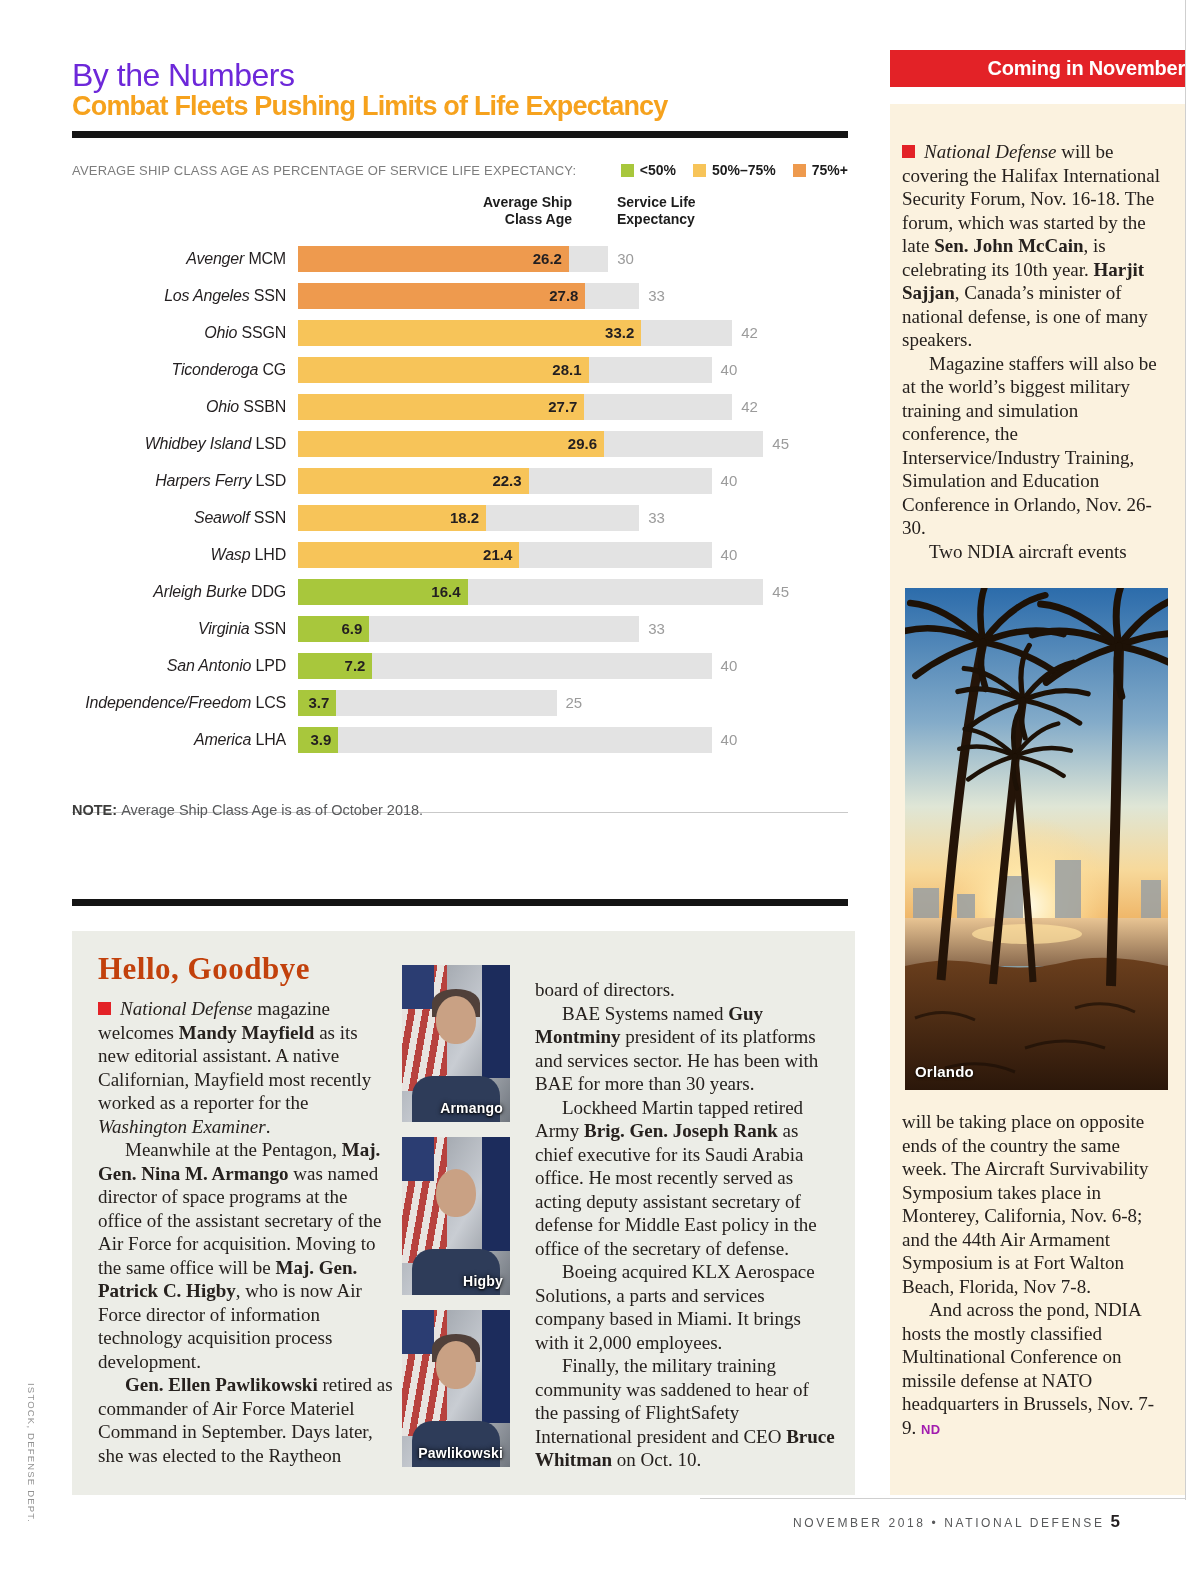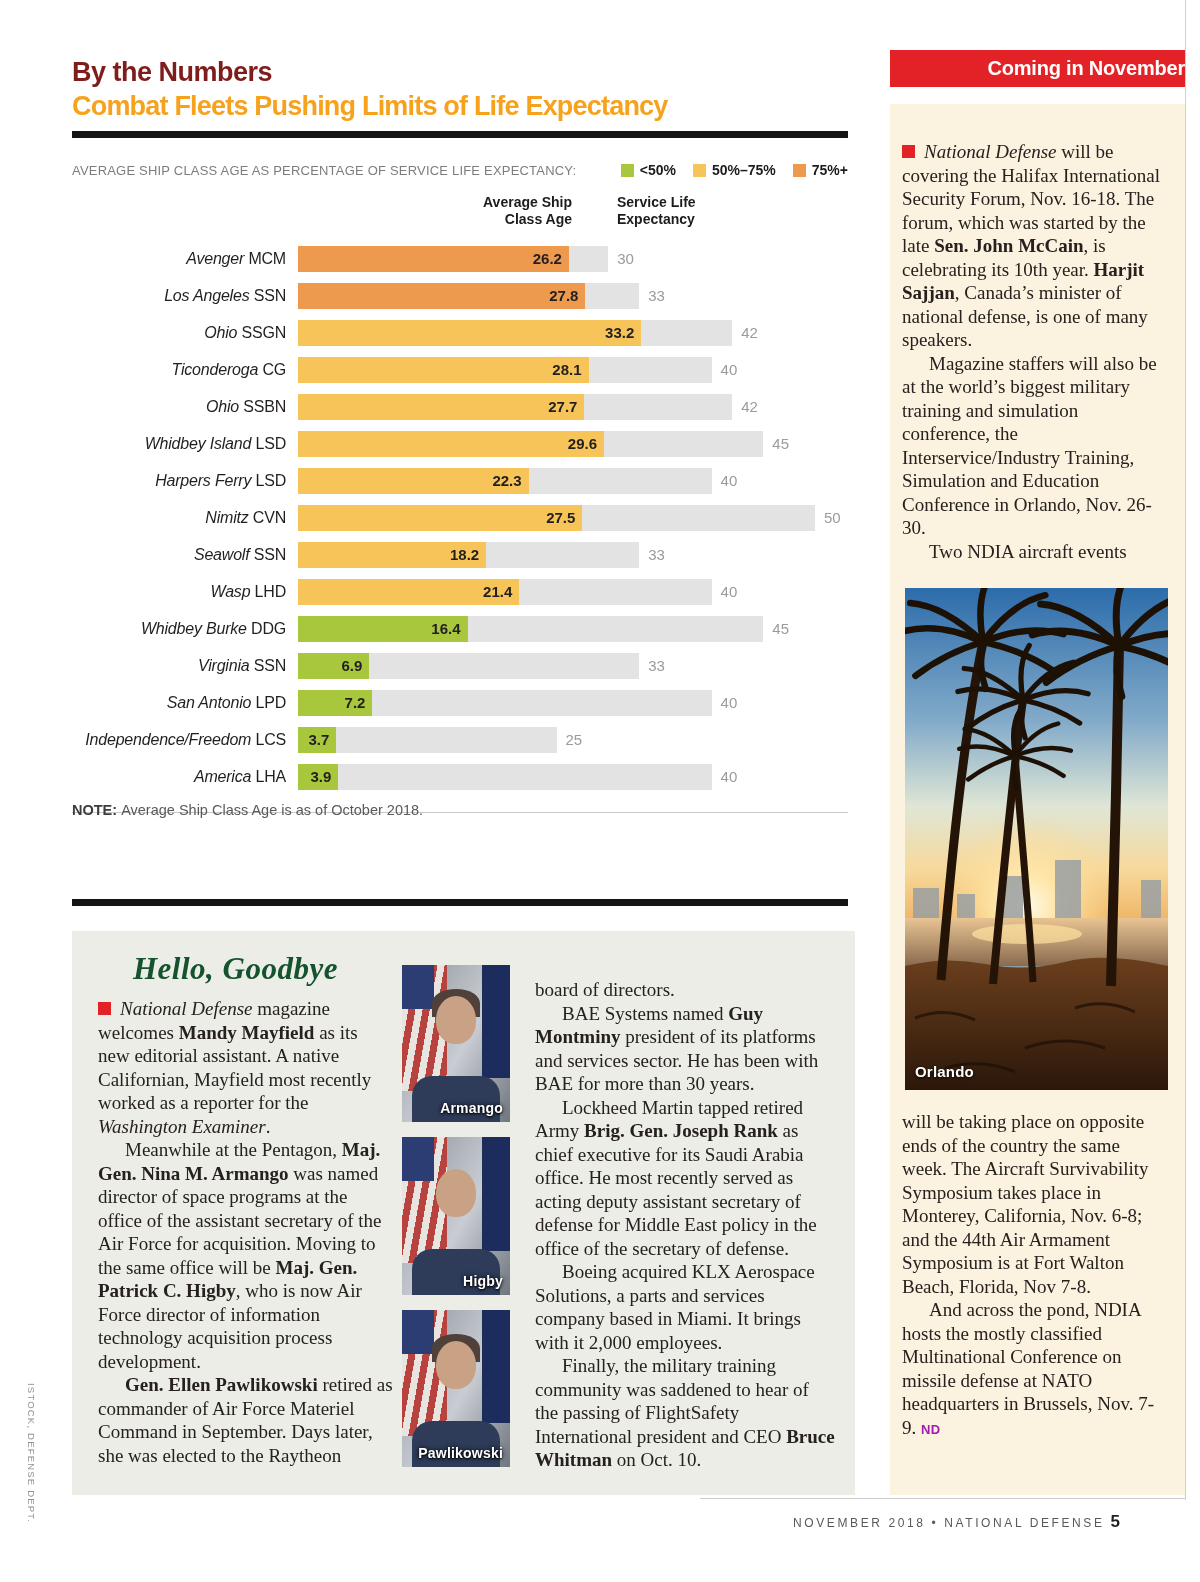--- a/index.html
+++ b/index.html
@@ -3,21 +3,21 @@
 <meta charset="utf-8">
 <style>
   html,body{margin:0;padding:0;background:#ffffff;}
   #page{position:relative;width:1200px;height:1582px;background:#fff;overflow:hidden;
         font-family:"Liberation Sans",sans-serif;color:#231f20;}
   .b{font-weight:bold}
   .i{font-style:italic}
   .s{font-family:"Liberation Sans",sans-serif;font-size:13px;letter-spacing:.3px;}
 
   
-  .kicker{position:absolute;left:72px;top:57px;font-size:27px;font-weight:700;letter-spacing:-.5px;color:#7f1d1d;}
+  .kicker{position:absolute;left:72px;top:57px;font-size:32px;font-weight:400;letter-spacing:-.5px;color:#6d28d9;}
   .title{position:absolute;left:72px;top:91px;font-size:27px;font-weight:800;letter-spacing:-.8px;color:#f6a21d;}
   .rule-thick{position:absolute;left:72px;width:776px;height:7px;background:#141414;}
   .rule-thin{position:absolute;left:72px;width:776px;height:1px;background:#c9c9c9;}
 
   
   .legend-row{position:absolute;left:72px;top:162px;width:776px;display:flex;align-items:center;}
   .legend-note{font-size:13px;font-weight:500;color:#7d7d7d;letter-spacing:.2px;}
   .legend-items{margin-left:auto;display:flex;align-items:center;gap:17px;}
   .litem{display:flex;align-items:center;gap:6px;font-size:14px;font-weight:600;color:#1c1c1c;}
   .lsq{width:13px;height:13px;display:inline-block;}
@@ -37,21 +37,21 @@
   .cval{font-size:15px;font-weight:bold;color:#231f20;}
   .cexp{margin-left:9px;font-size:15px;font-weight:500;color:#9b9b9b;}
 
   .noteblock{position:absolute;left:72px;top:800px;width:776px;font-size:14.5px;line-height:1.42;color:#58595b;}
   .noteblock .b{color:#3c3c3b;}
   .noteblock p{margin:0;}
 
   
   #hgbox{position:absolute;left:72px;top:931px;width:783px;height:564px;background:#ecede7;}
   .hg-title{position:absolute;left:26px;top:20px;font-family:"Liberation Serif",serif;
-            font-style:italic;font-weight:700;font-size:31px;color:#14532d;letter-spacing:.5px;margin-left:35px;}
+            font-weight:700;font-size:31px;color:#c2410c;letter-spacing:.5px;}
   .serifcol{position:absolute;font-family:"Liberation Serif",serif;font-size:19px;line-height:23.5px;color:#26211e;}
   .serifcol p{margin:0;}
   .serifcol p.ind{text-indent:27px;}
   #hg-left{left:26px;top:66px;width:296px;}
   #hg-right{left:463px;top:47px;width:300px;}
   .sq{display:inline-block;width:13px;height:13px;background:#e32227;margin-right:9px;}
 
   .portrait{position:absolute;left:330px;width:108px;overflow:hidden;
             background:linear-gradient(120deg,#8d939b,#c9cdd3 55%,#70767e);}
   .flagL{position:absolute;left:0;top:0;width:42%;height:80%;
@@ -179,48 +179,39 @@
         <div class="crow">
           <div class="clab"><span class="cname">Harpers Ferry</span><span class="ccode"> LSD</span></div>
           <div class="ctrack" style="width: 413.6px;">
             <div class="cfill" style="width: 230.582px; background: rgb(247, 196, 89);">
               <span class="cval">22.3</span>
             </div>
           </div>
           <span class="cexp">40</span>
         </div>
         <div class="crow">
-          <div class="clab"><span class="cname">Nimitz</span><span class="ccode"> CVN</span></div>
-          <div class="ctrack" style="width: 517px;">
-            <div class="cfill" style="width: 284.35px; background: rgb(247, 196, 89);">
-              <span class="cval">27.5</span>
-            </div>
-          </div>
-          <span class="cexp">50</span>
-        </div>
-        <div class="crow">
           <div class="clab"><span class="cname">Seawolf</span><span class="ccode"> SSN</span></div>
           <div class="ctrack" style="width: 341.22px;">
             <div class="cfill" style="width: 188.188px; background: rgb(247, 196, 89);">
               <span class="cval">18.2</span>
             </div>
           </div>
           <span class="cexp">33</span>
         </div>
         <div class="crow">
           <div class="clab"><span class="cname">Wasp</span><span class="ccode"> LHD</span></div>
           <div class="ctrack" style="width: 413.6px;">
             <div class="cfill" style="width: 221.276px; background: rgb(247, 196, 89);">
               <span class="cval">21.4</span>
             </div>
           </div>
           <span class="cexp">40</span>
         </div>
         <div class="crow">
-          <div class="clab"><span class="cname">Whidbey Burke</span><span class="ccode"> DDG</span></div>
+          <div class="clab"><span class="cname">Arleigh Burke</span><span class="ccode"> DDG</span></div>
           <div class="ctrack" style="width: 465.3px;">
             <div class="cfill" style="width: 169.576px; background: rgb(168, 199, 60);">
               <span class="cval">16.4</span>
             </div>
           </div>
           <span class="cexp">45</span>
         </div>
         <div class="crow">
           <div class="clab"><span class="cname">Virginia</span><span class="ccode"> SSN</span></div>
           <div class="ctrack" style="width: 341.22px;">

